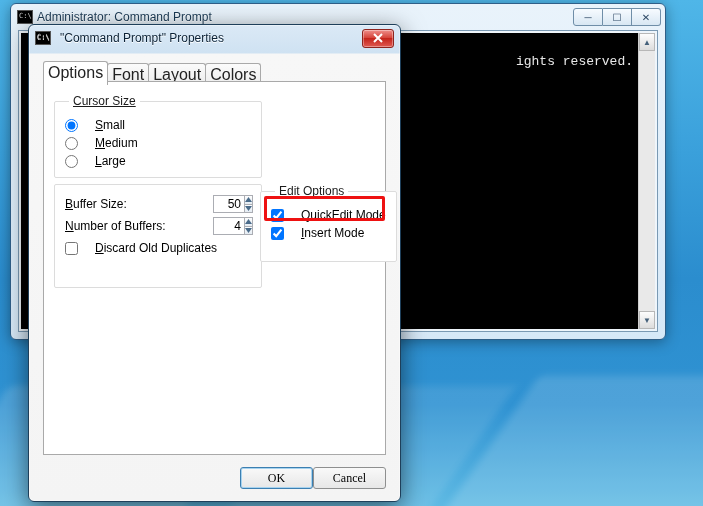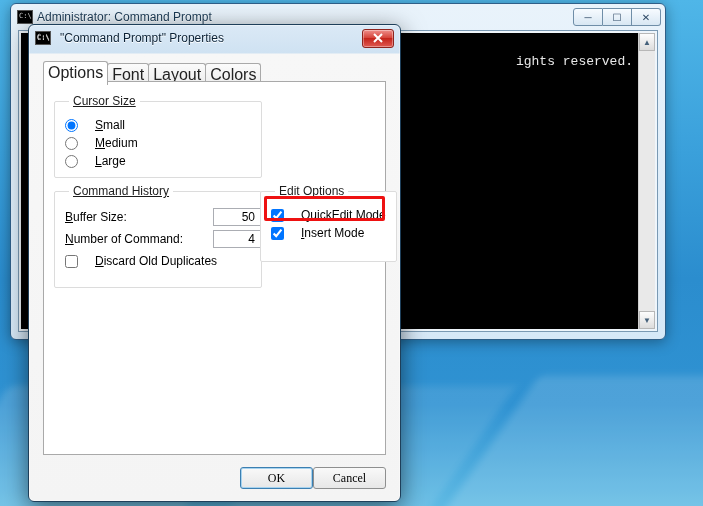--- a/index.html
+++ b/index.html
@@ -119,21 +119,21 @@
   .radio-row, .check-row { display:flex; align-items:center; gap:15px; height:18px;}
   input[type=radio], input[type=checkbox]{ margin:0 2px 0 0; }
 
   .hist-row{ display:flex; align-items:center; height:22px; gap:6px;}
   .hist-row .lbl{ flex:1; }
   .spinner{
     width:38px; height:18px; display:flex;
   }
   .spinner input{
     width:24px; height:16px; border:1px solid #abadb3; border-right:none;
-    font-size:12px; text-align:right; padding:0 17px; background:#fff;
+    font-size:12px; text-align:right; padding:0 3px; background:#fff;
   }
   .spinner .spins{
     width:14px; display:flex; flex-direction:column;
     border:1px solid #abadb3;
   }
   .spinner .sp{flex:1; background:linear-gradient(#fdfdfd,#e4ecf3); display:flex;align-items:center;justify-content:center;}
   .spinner .sp svg{width:7px;height:5px; fill:#4a6b8a;}
   .spinner .sp:first-child{border-bottom:1px solid #abadb3;}
 
   .highlight-red{
@@ -218,41 +218,40 @@
         <input type="radio" name="cs" style="">
         <span class="ulabel"><span class="acc">M</span>edium</span>
       </label>
       <label class="radio-row">
         <input type="radio" name="cs" style="">
         <span class="ulabel"><span class="acc">L</span>arge</span>
       </label>
     </fieldset>
 
     <fieldset class="grp fs-hist">
-      <legend>Command History</legend>
       <div class="hist-row">
         <span class="lbl ulabel"><span class="acc">B</span><span>uffer Size:</span></span>
         <span class="spinner">
           <input value="50" style="">
           <span class="spins">
             <span class="sp">
                 <svg viewBox="0 0 7 5">
                   <path d="M3.5 0 L7 5 L0 5 Z"></path>
                 </svg>
               </span>
             <span class="sp">
                 <svg viewBox="0 0 7 5">
                   <path d="M0 0 L7 0 L3.5 5 Z"></path>
                 </svg>
               </span>
           </span>
         </span>
       </div>
       <div class="hist-row">
-        <span class="lbl ulabel"><span class="acc">N</span><span>umber of Command:</span></span>
+        <span class="lbl ulabel"><span class="acc">N</span><span>umber of Buffers:</span></span>
         <span class="spinner">
           <input value="4" style="">
           <span class="spins">
             <span class="sp">
                 <svg viewBox="0 0 7 5">
                   <path d="M3.5 0 L7 5 L0 5 Z"></path>
                 </svg>
               </span>
             <span class="sp">
                 <svg viewBox="0 0 7 5">

